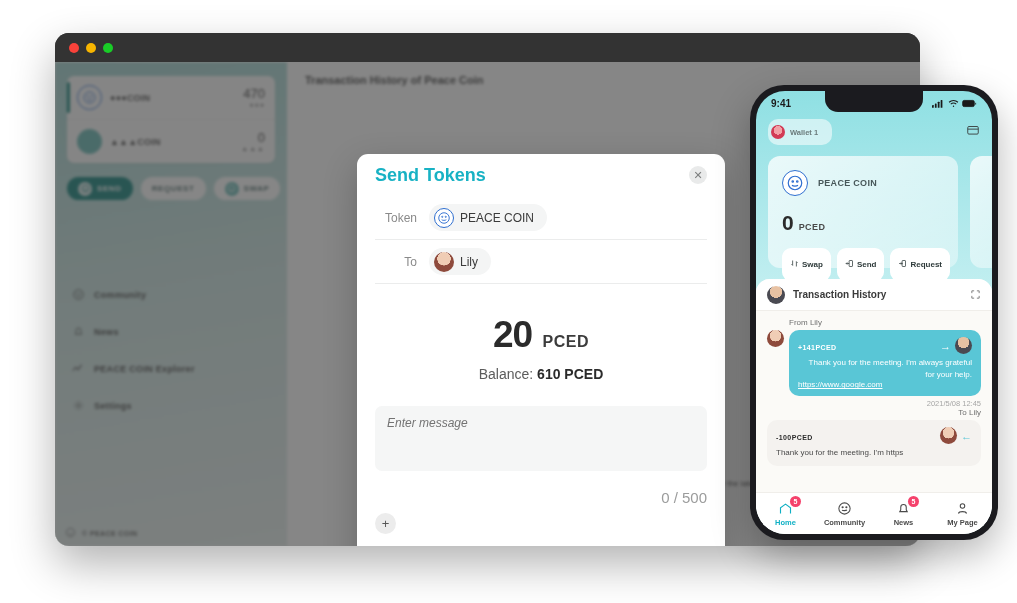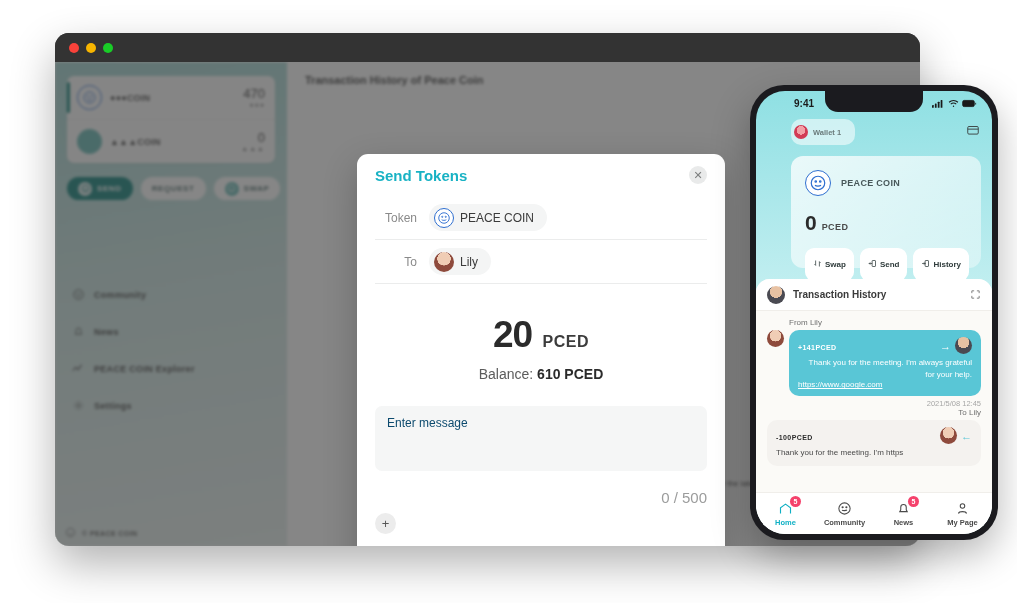--- a/index.html
+++ b/index.html
@@ -76,21 +76,21 @@
   #modal {
     position: absolute; left: 302px; top: 92px;
     width: 368px; height: 425px;
     background: #ffffff;
     border-radius: 11px;
     box-shadow: 0 12px 34px rgba(0,0,0,0.22);
     z-index: 20;
     padding: 0 18px;
   }
   #modal-header { display: flex; align-items: center; height: 42px; }
-  #modal-title { font-size: 15px; font-weight: 700; color: #18b2c4; }
+  #modal-title { font-size: 18px; font-weight: 700; color: #18b2c4; }
   #modal-close {
     margin-left: auto; width: 18px; height: 18px; border-radius: 50%;
     background: #e9eaea; color: #7b7d7d; font-size: 11px;
     display: flex; align-items: center; justify-content: center; cursor: pointer;
   }
   .field-row { display: flex; align-items: center; height: 44px; gap: 12px; border-bottom: 1px solid #ebecec; }
   .field-row:first-of-type { border-top: 1px solid #ebecec; }
   .field-label { width: 42px; text-align: right; font-size: 12px; color: #8a8a8a; }
   .chip { display: inline-flex; align-items: center; gap: 6px; height: 27px; padding: 0 13px 0 5px; border-radius: 14px; background: #f4f5f5; }
   .chip-avatar { width: 20px; height: 20px; border-radius: 50%; flex: none; overflow: hidden; }
@@ -98,21 +98,21 @@
   .chip-text { font-size: 12px; color: #3b3b3b; }
 
   #amount-block { text-align: center; padding-top: 30px; }
   #amount-value { font-size: 37px; font-weight: 700; color: #2b2b2b; letter-spacing: -1px; }
   #amount-unit { font-size: 16px; font-weight: 700; color: #3c3c3c; letter-spacing: .5px; margin-left: 6px; }
   #balance-line { margin-top: 10px; font-size: 14px; color: #5c5c5c; }
   #balance-line b { color: #2b2b2b; }
 
   #message-box {
     margin-top: 24px; height: 65px; background: #f5f6f6; border-radius: 7px;
-    padding: 10px 12px; font-size: 12px; color: #0c4a6e;
+    padding: 10px 12px; font-size: 12px; color: #737373; font-style: italic;
   }
   #char-count { text-align: right; font-size: 15px; color: #9b9c9c; margin-top: 18px; }
   #attach-btn { width: 21px; height: 21px; border-radius: 50%; background: #ececec; color: #565656;
                 display: flex; align-items: center; justify-content: center; font-size: 13px; margin-top: 7px; cursor: pointer; }
 
   #modal-footer { display: flex; align-items: center; gap: 10px; margin-top: 13px; }
   #pip-btn { width: 23px; height: 17px; border: 1.6px solid #0fb0c4; border-radius: 2px; position: relative; flex: none; }
   #pip-btn::after { content:""; position:absolute; right:2.5px; bottom:2.5px; width:10px; height:7px; background:#0fb0c4; }
   #category-select {
     display: flex; align-items: center; gap: 7px; height: 30px; padding: 0 11px;
@@ -130,21 +130,20 @@
   #phone {
     position: absolute; left: 750px; top: 85px;
     width: 248px; height: 455px;
     background: #1b1b1f; border-radius: 34px; padding: 6px;
     box-shadow: 0 16px 38px rgba(0,0,0,0.28);
     z-index: 30;
   }
   #phone-screen {
     width: 100%; height: 100%; border-radius: 29px; overflow: hidden; position: relative;
     background: linear-gradient(180deg,#8fe0e3 0%, #a9e7ea 22%, #cdf2f3 55%, #e7f9fa 100%);
-    padding-left: 23px;
   }
   #notch { position: absolute; left: 50%; transform: translateX(-50%); top: 0; width: 98px; height: 21px; background: #1b1b1f; border-radius: 0 0 13px 13px; z-index: 9; }
   #status-bar { height: 24px; display: flex; align-items: center; justify-content: space-between; padding: 0 15px; position: relative; z-index: 10; }
   #clock { font-size: 10px; font-weight: 700; color: #1a1a1a; }
   #status-icons { display: flex; align-items: center; gap: 3px; color: #1a1a1a; }
 
   #phone-top { display: flex; align-items: center; padding: 4px 12px 0; }
   #wallet-chip { display: flex; align-items: center; gap: 5px; height: 26px; padding: 0 14px 0 3px; border-radius: 10px; background: rgba(255,255,255,0.55); }
   #wallet-avatar { width: 14px; height: 14px; border-radius: 50%; background: radial-gradient(circle at 50% 38%, #f2a0a6 0 38%, #d23b55 39% 100%); flex: none; }
   #wallet-name { font-size: 7.5px; font-weight: 700; color: #6b7b7b; }
@@ -479,21 +478,21 @@
               </span>
               <span>Send</span>
             </div>
             <div class="pc-btn">
               <span>
                 <svg width="9" height="9" viewBox="0 0 24 24" fill="none" stroke="#2f3b3b" stroke-width="2">
                   <rect x="11" y="4" width="9" height="16" rx="1.5"></rect>
                     <path d="M3 12h8M8 9l3 3-3 3"></path>
                 </svg>
               </span>
-              <span>History</span>
+              <span>Request</span>
             </div>
           </div>
         </div>
         <div class="pcard" id="pcard-next"></div>
       </div>
 
       <div id="tx-panel">
         <div id="tx-head">
           <div id="tx-avatar"></div>
           <div id="tx-title">Transaction History</div>

